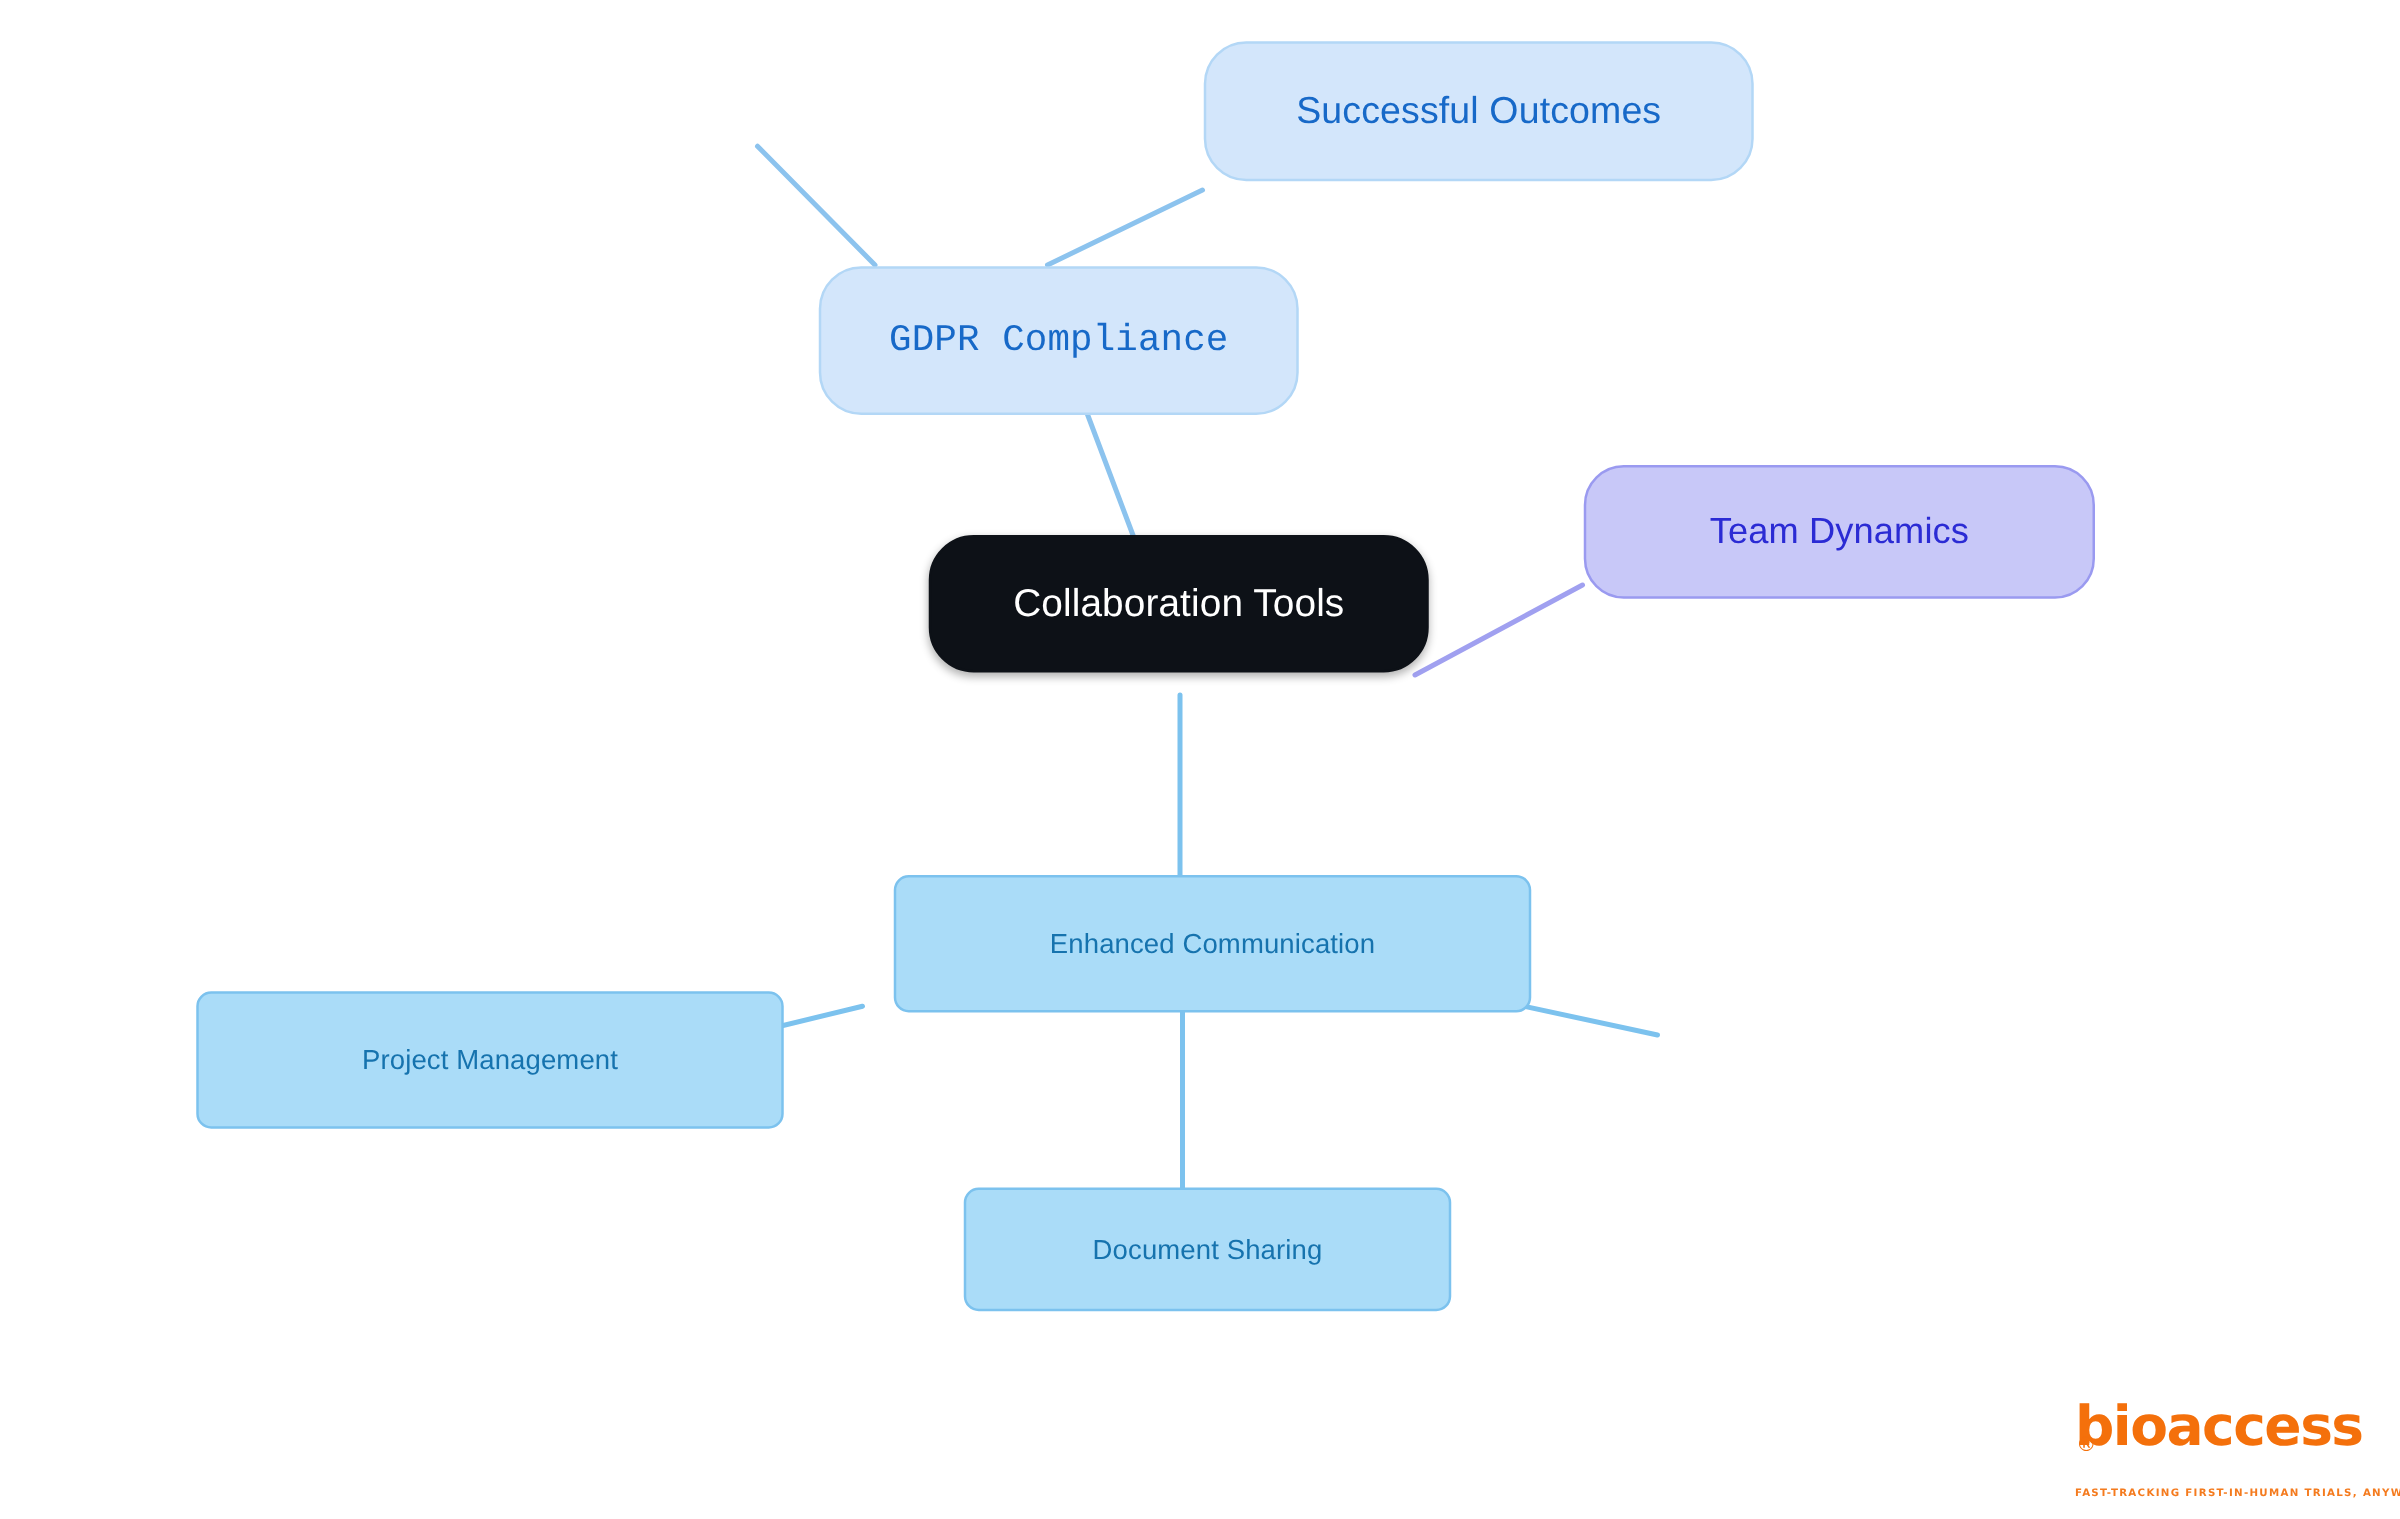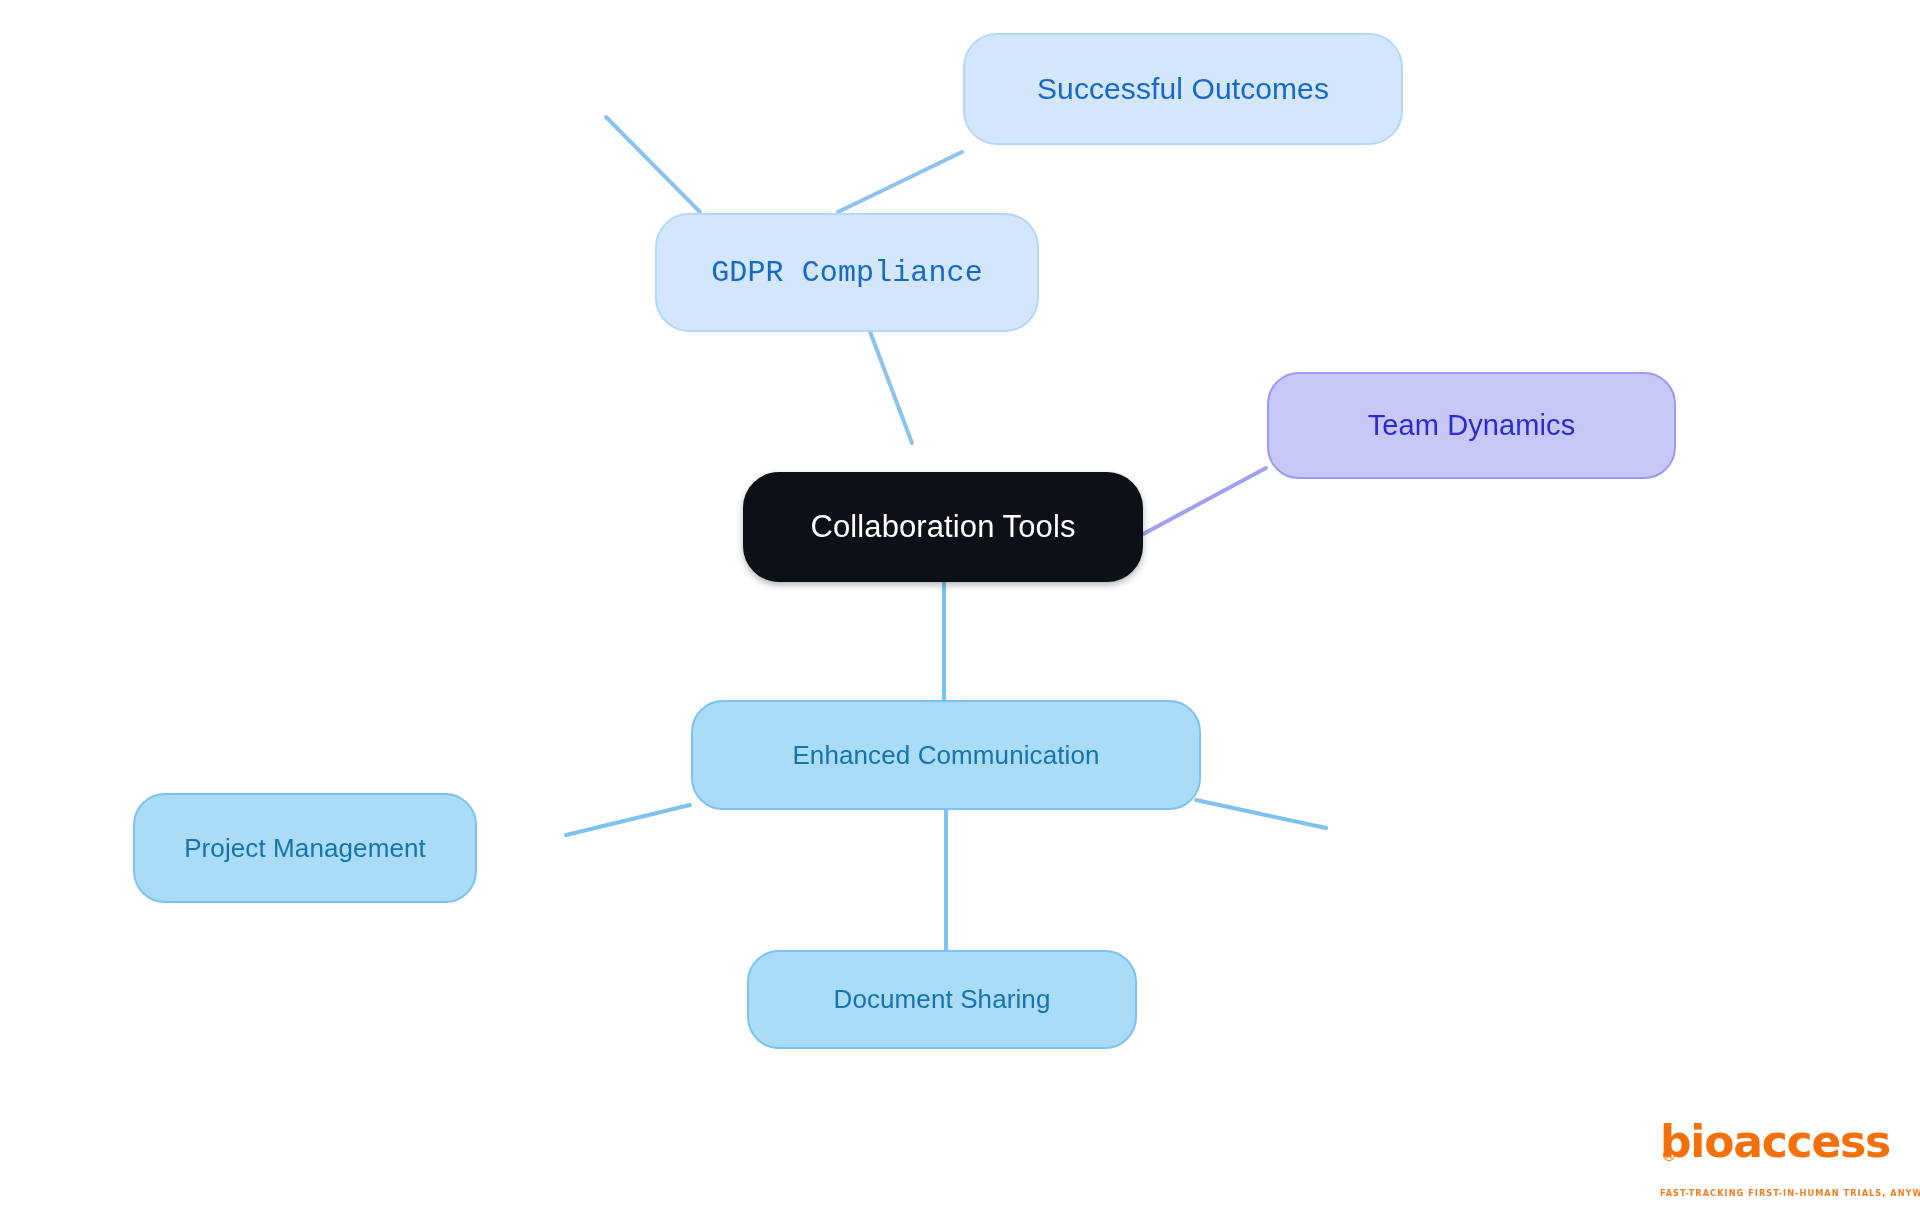--- a/index.html
+++ b/index.html
@@ -59,22 +59,23 @@
     border-color: #b3d7f6;
     color: #1769c8;
     border-radius: 34px;
     font-size: 30px;
   }
 
   .node-blue-mid {
     background: #aadcf8;
     border-color: #7cc2ee;
     color: #1673ae;
-    border-radius: 32px;
-    font-size: 26px;
+    border-radius: 12px;
+    font-size: 22px;
+    margin-left: 24px;
   }
 
   .node-purple {
     background: #c8c8f8;
     border-color: #9a9af0;
     color: #2b2bd4;
     border-radius: 32px;
     font-size: 29px;
   }
 
@@ -146,29 +147,29 @@
   </div>
 
   <div class="node node-blue-pale" style="left:655px; top:213px; width:384px; height:119px;font-family:Liberation Mono, monospace;">
     <span>GDPR Compliance</span>
   </div>
 
   <div class="node node-purple" style="left:1267px; top:372px; width:409px; height:107px;">
     <span>Team Dynamics</span>
   </div>
 
-  <div class="node node-root" style="left:743px; top:472px; width:400px; height:110px;">
+  <div class="node node-root" style="left:743px; top:428px; width:400px; height:110px;">
     <span>Collaboration Tools</span>
   </div>
 
   <div class="node node-blue-mid" style="left:691px; top:700px; width:510px; height:110px;">
     <span>Enhanced Communication</span>
   </div>
 
-  <div class="node node-blue-mid" style="left:133px; top:793px; width:344px; height:110px;">
+  <div class="node node-blue-mid" style="left:133px; top:793px; width:470px; height:110px;">
     <span>Project Management</span>
   </div>
 
 
   <div class="node node-blue-mid" style="left:747px; top:950px; width:390px; height:99px;">
     <span>Document Sharing</span>
   </div>
 
   <div id="brand-logo">
     <div>

